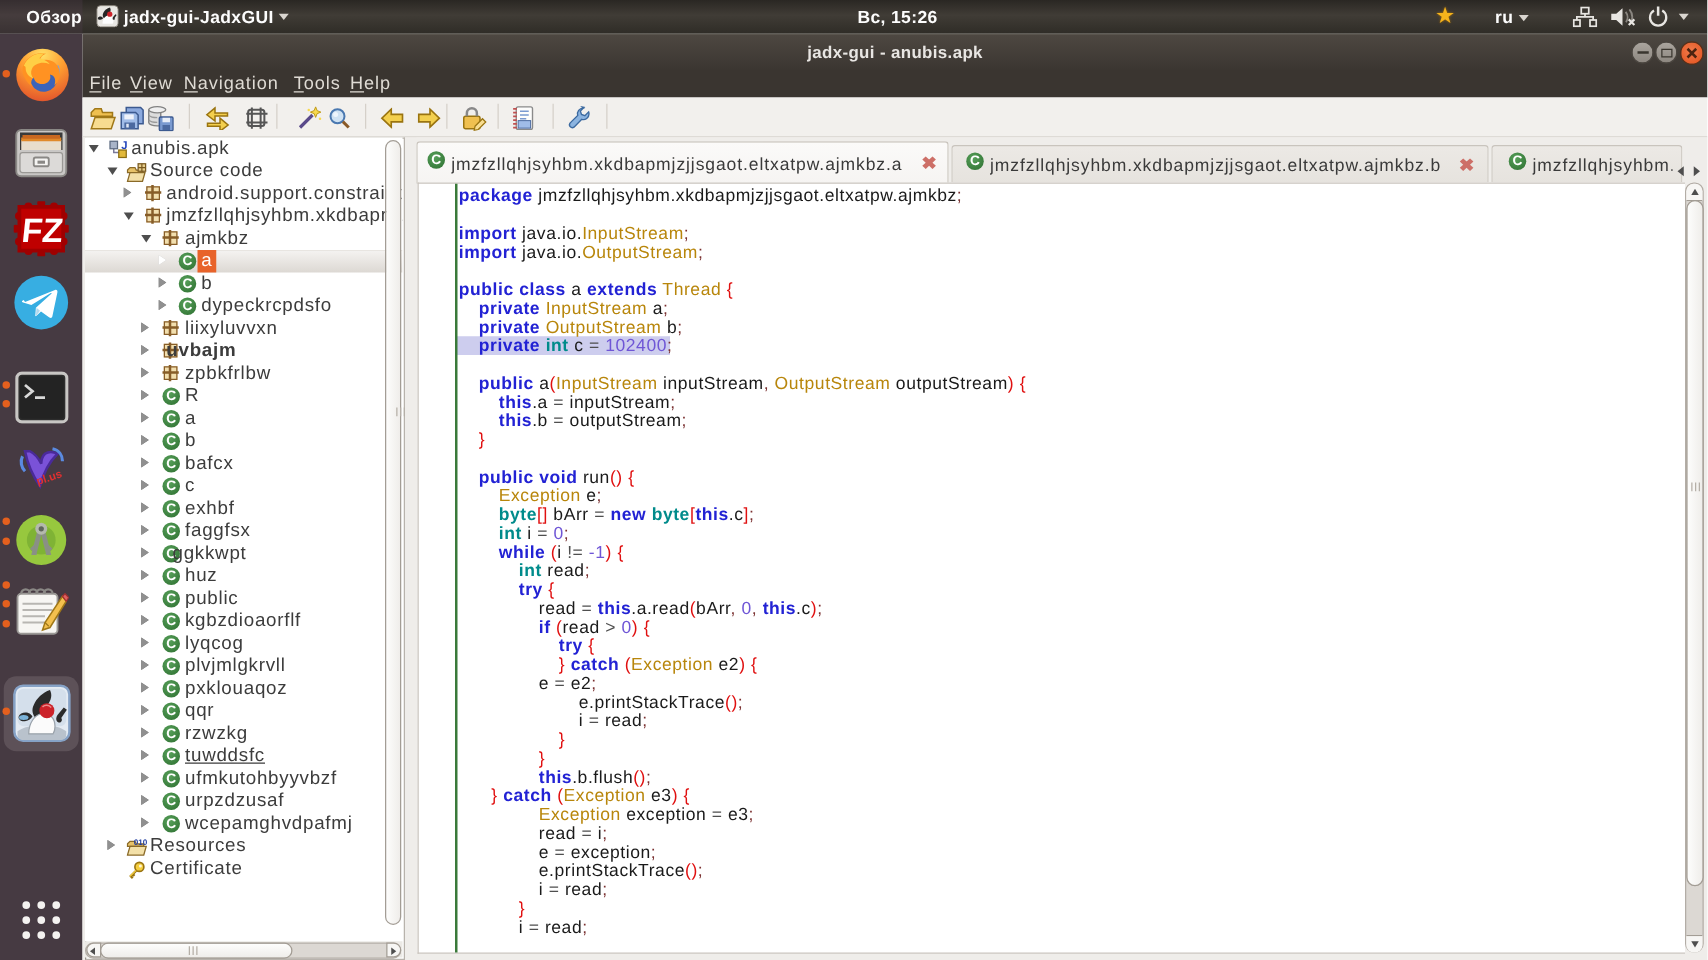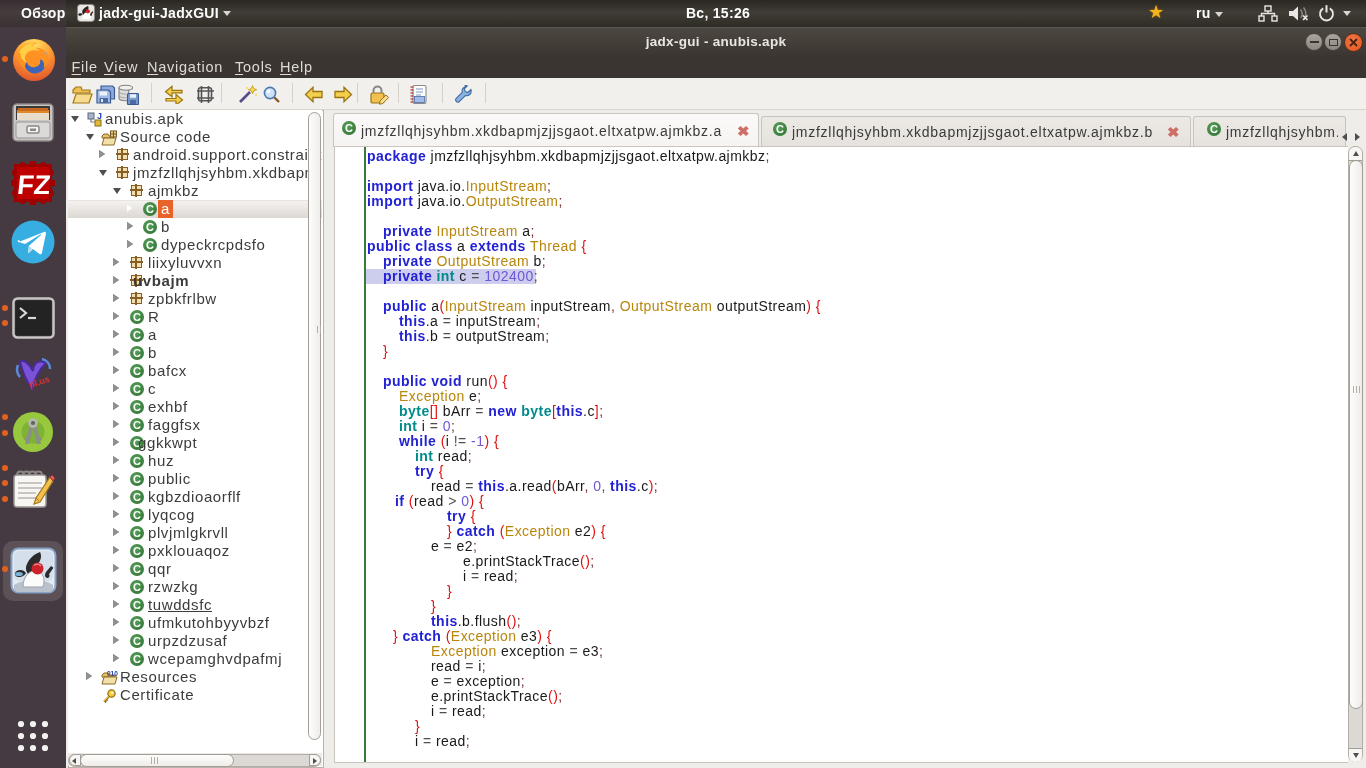--- a/index.html
+++ b/index.html
@@ -450,39 +450,39 @@
 <span class="abs" style="left:1022px;top:23px;width:0;height:0;border-top:4px solid transparent;border-bottom:4px solid transparent;border-left:5px solid #4e4e4e;"></span>
     <div id="editor">
       <div class="hl"></div>
       <div id="gline"></div>
       <div id="code">
 <div style="padding-left:0px"><span class="k">package</span> jmzfzllqhjsyhbm.xkdbapmjzjjsgaot.eltxatpw.ajmkbz<span class="s">;</span></div>
 <div></div>
 <div style="padding-left:0px"><span class="k">import</span> java.io.<span class="c">InputStream</span><span class="s">;</span></div>
 <div style="padding-left:0px"><span class="k">import</span> java.io.<span class="c">OutputStream</span><span class="s">;</span></div>
 <div></div>
+<div style="padding-left:0px"><span class="k">public</span> <span class="k">class</span> a <span class="k">extends</span> <span class="c">Thread</span> <span class="b">{</span></div>
 <div style="padding-left:16px"><span class="k">private</span> <span class="c">InputStream</span> a<span class="s">;</span></div>
-<div style="padding-left:0px"><span class="k">public</span> <span class="k">class</span> a <span class="k">extends</span> <span class="c">Thread</span> <span class="b">{</span></div>
 <div style="padding-left:16px"><span class="k">private</span> <span class="c">OutputStream</span> b<span class="s">;</span></div>
 <div style="padding-left:16px"><span class="k">private</span> <span class="t">int</span> c <span class="o">=</span> <span class="n">102400</span><span class="s">;</span></div>
 <div></div>
 <div style="padding-left:16px"><span class="k">public</span> a<span class="b">(</span><span class="c">InputStream</span> inputStream<span class="s">,</span> <span class="c">OutputStream</span> outputStream<span class="b">)</span> <span class="b">{</span></div>
 <div style="padding-left:32px"><span class="k">this</span>.a <span class="o">=</span> inputStream<span class="s">;</span></div>
 <div style="padding-left:32px"><span class="k">this</span>.b <span class="o">=</span> outputStream<span class="s">;</span></div>
 <div style="padding-left:16px"><span class="b">}</span></div>
 <div></div>
 <div style="padding-left:16px"><span class="k">public</span> <span class="k">void</span> run<span class="b">()</span> <span class="b">{</span></div>
 <div style="padding-left:32px"><span class="c">Exception</span> e<span class="s">;</span></div>
 <div style="padding-left:32px"><span class="t">byte</span><span class="b">[]</span> bArr <span class="o">=</span> <span class="k">new</span> <span class="t">byte</span><span class="b">[</span><span class="k">this</span>.c<span class="b">]</span><span class="s">;</span></div>
 <div style="padding-left:32px"><span class="t">int</span> i <span class="o">=</span> <span class="n">0</span><span class="s">;</span></div>
 <div style="padding-left:32px"><span class="k">while</span> <span class="b">(</span>i <span class="o">!=</span> <span class="n">-1</span><span class="b">)</span> <span class="b">{</span></div>
 <div style="padding-left:48px"><span class="t">int</span> read<span class="s">;</span></div>
 <div style="padding-left:48px"><span class="k">try</span> <span class="b">{</span></div>
 <div style="padding-left:64px">read <span class="o">=</span> <span class="k">this</span>.a.read<span class="b">(</span>bArr<span class="s">,</span> <span class="n">0</span><span class="s">,</span> <span class="k">this</span>.c<span class="b">)</span><span class="s">;</span></div>
-<div style="padding-left:28px"><span class="k">if</span> <span class="b">(</span>read <span class="o">&gt;</span> <span class="n">0</span><span class="b">)</span> <span class="b">{</span></div>
+<div style="padding-left:64px"><span class="k">if</span> <span class="b">(</span>read <span class="o">&gt;</span> <span class="n">0</span><span class="b">)</span> <span class="b">{</span></div>
 <div style="padding-left:80px"><span class="k">try</span> <span class="b">{</span></div>
 <div style="padding-left:80px"><span class="b">}</span> <span class="k">catch</span> <span class="b">(</span><span class="c">Exception</span> e2<span class="b">)</span> <span class="b">{</span></div>
 <div style="padding-left:64px">e <span class="o">=</span> e2<span class="s">;</span></div>
 <div style="padding-left:96px">e.printStackTrace<span class="b">()</span><span class="s">;</span></div>
 <div style="padding-left:96px">i <span class="o">=</span> read<span class="s">;</span></div>
 <div style="padding-left:80px"><span class="b">}</span></div>
 <div style="padding-left:64px"><span class="b">}</span></div>
 <div style="padding-left:64px"><span class="k">this</span>.b.flush<span class="b">()</span><span class="s">;</span></div>
 <div style="padding-left:26px"><span class="b">}</span> <span class="k">catch</span> <span class="b">(</span><span class="c">Exception</span> e3<span class="b">)</span> <span class="b">{</span></div>
 <div style="padding-left:64px"><span class="c">Exception</span> exception <span class="o">=</span> e3<span class="s">;</span></div>

